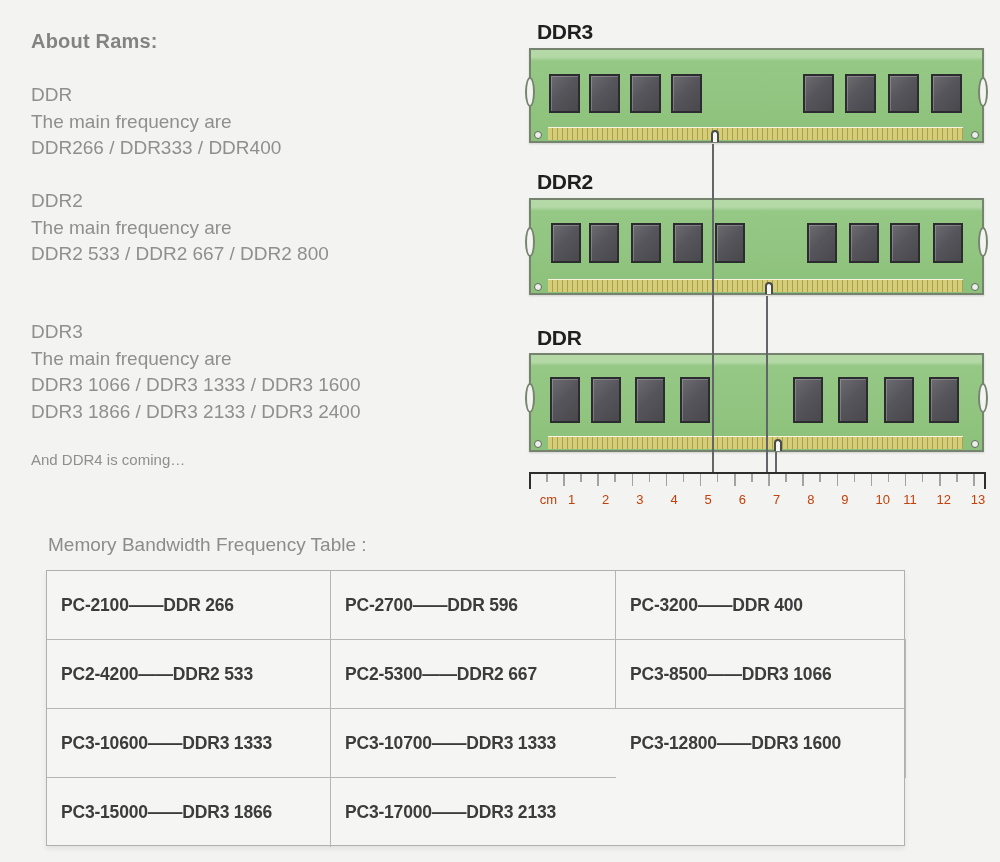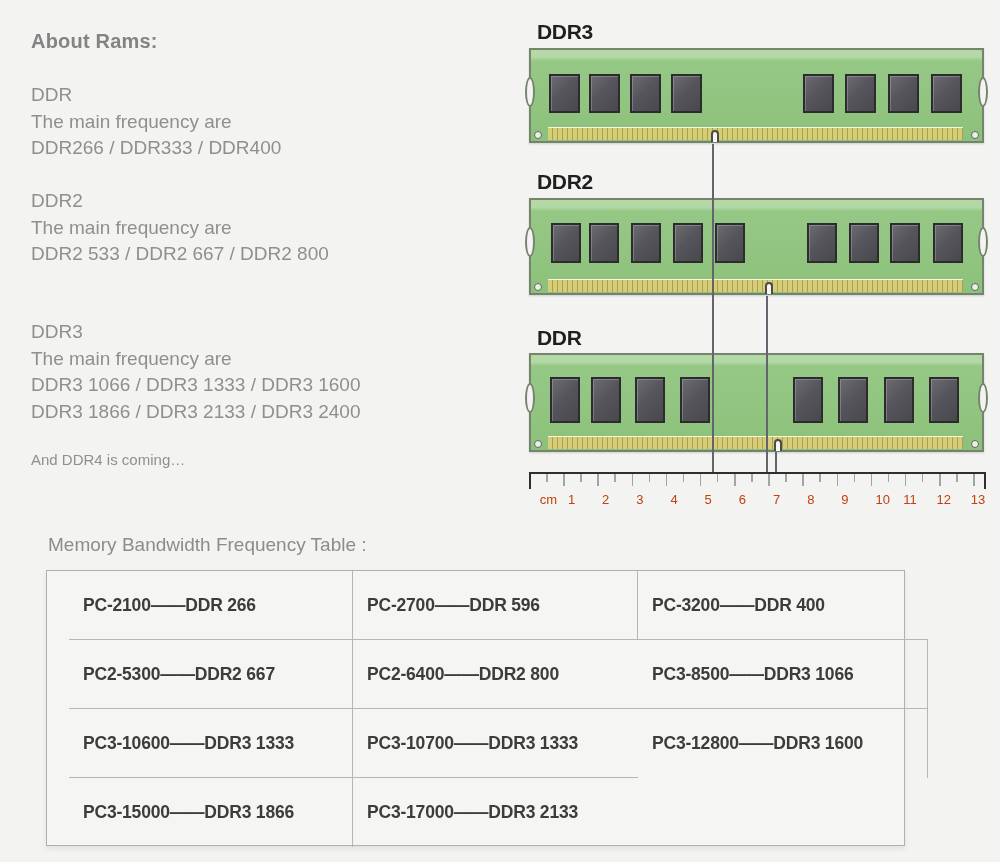--- a/index.html
+++ b/index.html
@@ -81,21 +81,20 @@
   }
   .freq-table{
     left:46px;top:570px;width:859px;height:276px;
     display:grid;
     grid-template-columns:284px 285px 290px;
     grid-template-rows:repeat(4,69px);
     background:#f5f5f3;
     border:1px solid #b0b0b0;
     box-sizing:border-box;
     box-shadow:0 3px 5px rgba(0,0,0,.07);
-    padding-left:22px;
   }
   .cell{
     border-right:1px solid #b6b6b6;
     border-bottom:1px solid #b6b6b6;
     display:flex;align-items:center;
     padding-left:14px;
     font-size:17.5px;font-weight:bold;color:#3c3c3c;
     letter-spacing:-.2px;
   }
   .cell.last-col{border-right:none;}
@@ -220,21 +219,21 @@
       <div class="ruler-num" style="left: 410.04px;">12</div>
       <div class="ruler-num" style="left: 444.21px;">13</div>
     </div>
   </div>
 
 <div class="abs table-title">Memory Bandwidth Frequency Table :</div>
 <div class="abs freq-table" id="freq-table">
     <div class="cell">PC-2100——DDR 266</div>
     <div class="cell">PC-2700——DDR 596</div>
     <div class="cell last-col">PC-3200——DDR 400</div>
+    <div class="cell">PC2-4200——DDR2 533</div>
     <div class="cell">PC2-5300——DDR2 667</div>
-    <div class="cell last-col">PC2-6400——DDR2 800</div>
     <div class="cell">PC3-8500——DDR3 1066</div>
     <div class="cell">PC3-10600——DDR3 1333</div>
     <div class="cell last-col">PC3-10700——DDR3 1333</div>
     <div class="cell last-row">PC3-12800——DDR3 1600</div>
     <div class="cell last-row">PC3-15000——DDR3 1866</div>
     <div class="cell last-col last-row">PC3-17000——DDR3 2133</div>
   </div>
 
 </body></html>

